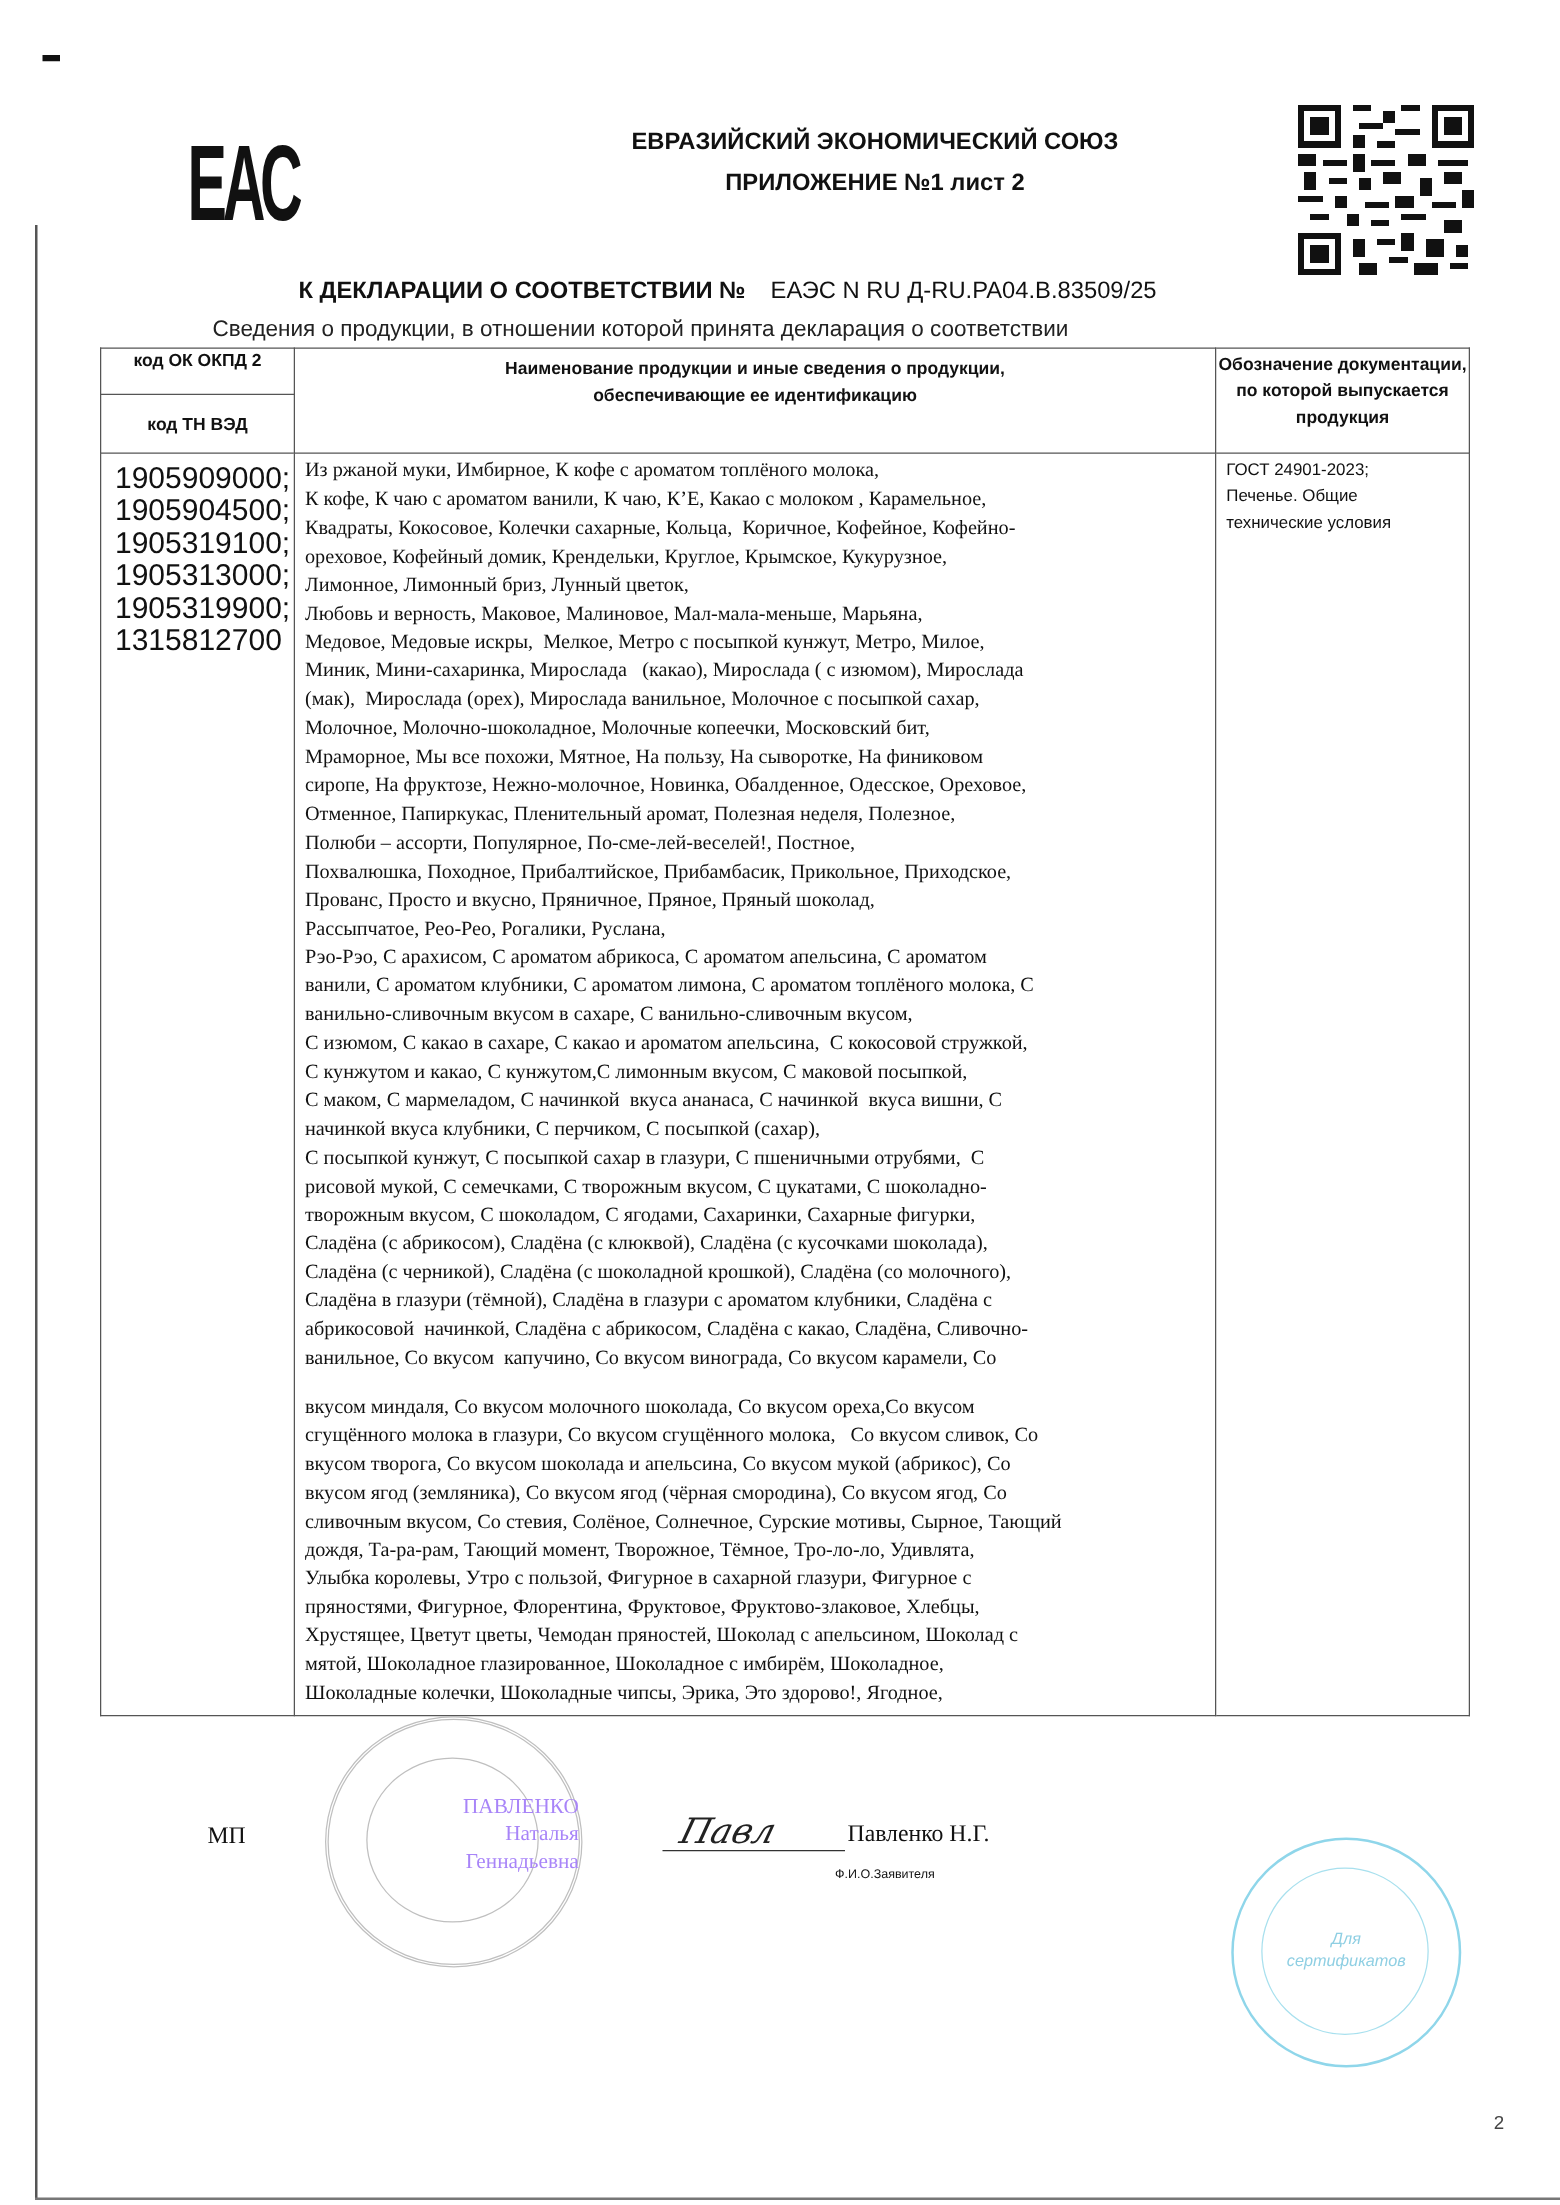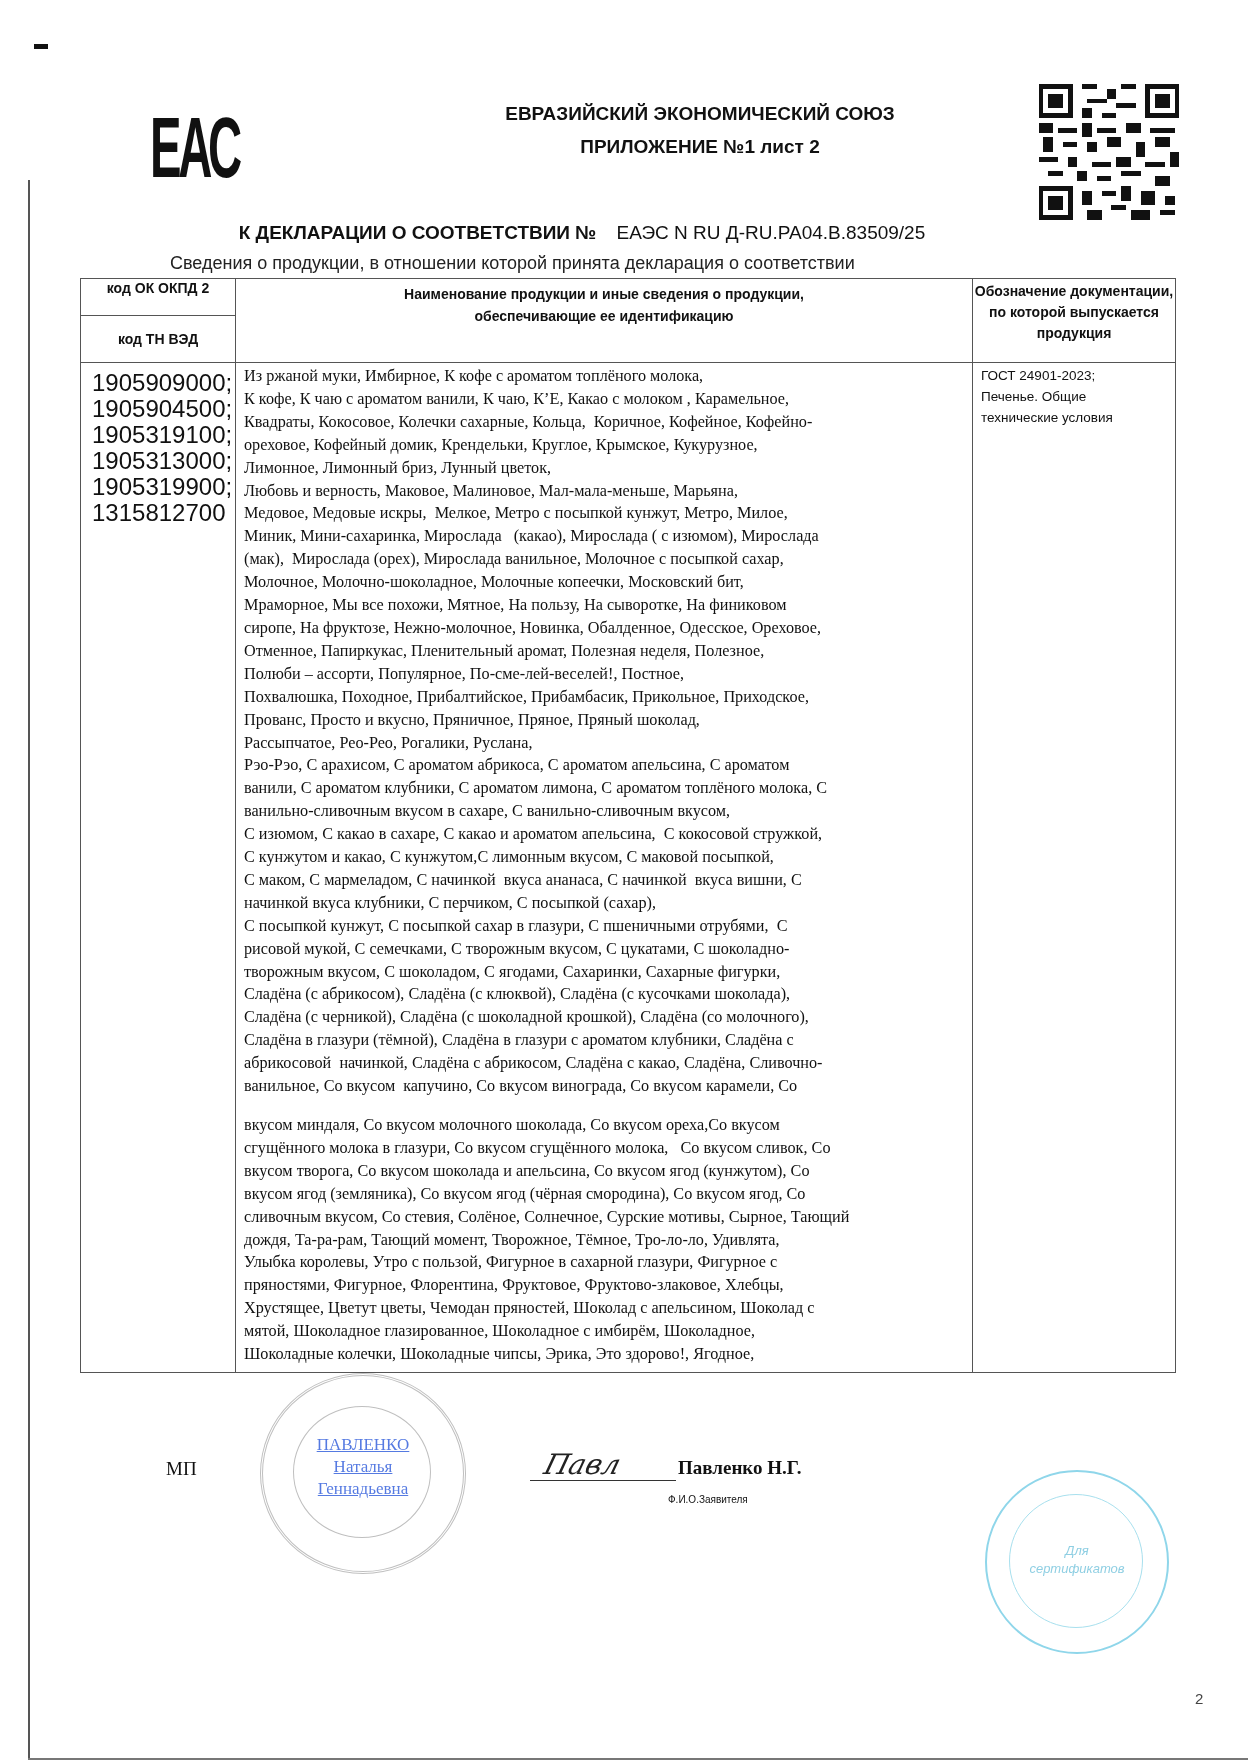--- a/index.html
+++ b/index.html
@@ -31,24 +31,24 @@
   .hcell { font-weight: bold; font-size: 14px; text-align: center; }
   .c1 { width: 152px; }
   .c3 { width: 186px; }
   .codes div { font-size: 24px; line-height: 26px; padding-left: 10px; }
   .products { font-family: "Liberation Serif", serif; font-size: 16.2px; line-height: 22.9px; padding: 2px 6px 6px 8px; height: 996px; }
   .gost { font-size: 13.5px; line-height: 21px; padding: 2px 8px; }
 
   .mp { position: absolute; left: 166px; top: 1458px; font-family: "Liberation Serif", serif; font-size: 19px; }
   .stamp1 { position: absolute; left: 260px; top: 1373px; width: 200px; height: 195px; border-radius: 50%; border: 3px double #aaa; opacity: 0.75; }
   .stamp1 .inner { position: absolute; left: 30px; top: 30px; width: 136px; height: 130px; border-radius: 50%; border: 1.5px solid #aaa; }
-  .stamp1 .txt { position: absolute; left: 0; right: 0; text-align: center; color: #1d4ed8; font-family: "Liberation Serif", serif; font-size: 17px; line-height: 22px; top: 58px; text-decoration: underline; }
+  .stamp1 .txt { position: absolute; left: 0; right: 0; text-align: right; color: #8b5cf6; font-family: "Liberation Serif", serif; font-size: 17px; line-height: 22px; top: 58px; }
   .sig-line { position: absolute; left: 530px; top: 1480px; width: 146px; border-top: 1.5px solid #333; }
   .sig { position: absolute; left: 545px; top: 1448px; font-family: "DejaVu Serif", serif; font-style: italic; font-size: 28px; color: #222; transform: skewX(-15deg); }
-  .name { position: absolute; left: 678px; top: 1457px; font-family: "Liberation Serif", serif; font-size: 19px; font-weight: bold; }
+  .name { position: absolute; left: 678px; top: 1457px; font-family: "Liberation Serif", serif; font-size: 19px; }
   .fio { position: absolute; left: 668px; top: 1494px; font-size: 10px; }
   .stamp2 { position: absolute; left: 985px; top: 1470px; width: 180px; height: 180px; border-radius: 50%; border: 2px solid #8fd6ea; }
   .stamp2 .inner { position: absolute; left: 22px; top: 22px; width: 132px; height: 132px; border-radius: 50%; border: 1.5px solid #a8e0ee; }
   .stamp2 .txt { position: absolute; left: 0; right: 0; top: 70px; text-align: center; color: #8fcfe3; font-style: italic; font-size: 13px; line-height: 18px; }
   .pagenum { position: absolute; left: 1195px; top: 1690px; font-size: 15px; color: #444; }
 </style>
 </head>
 <body>
 
 <div class="left-edge"></div>
@@ -171,21 +171,21 @@
           <div style="white-space: pre;">С посыпкой кунжут, С посыпкой сахар в глазури, С пшеничными отрубями,  С</div>
           <div style="white-space: pre;">рисовой мукой, С семечками, С творожным вкусом, С цукатами, С шоколадно-</div>
           <div style="white-space: pre;">творожным вкусом, С шоколадом, С ягодами, Сахаринки, Сахарные фигурки,</div>
           <div style="white-space: pre;">Сладёна (с абрикосом), Сладёна (с клюквой), Сладёна (с кусочками шоколада),</div>
           <div style="white-space: pre;">Сладёна (с черникой), Сладёна (с шоколадной крошкой), Сладёна (со молочного),</div>
           <div style="white-space: pre;">Сладёна в глазури (тёмной), Сладёна в глазури с ароматом клубники, Сладёна с</div>
           <div style="white-space: pre;">абрикосовой  начинкой, Сладёна с абрикосом, Сладёна с какао, Сладёна, Сливочно-</div>
           <div style="white-space: pre;">ванильное, Со вкусом  капучино, Со вкусом винограда, Со вкусом карамели, Со</div>
           <div style="white-space: pre; margin-top: 16px;">вкусом миндаля, Со вкусом молочного шоколада, Со вкусом ореха,Со вкусом</div>
           <div style="white-space: pre;">сгущённого молока в глазури, Со вкусом сгущённого молока,   Со вкусом сливок, Со</div>
-          <div style="white-space: pre;">вкусом творога, Со вкусом шоколада и апельсина, Со вкусом ягод (кунжутом), Со</div>
+          <div style="white-space: pre;">вкусом творога, Со вкусом шоколада и апельсина, Со вкусом мукой (абрикос), Со</div>
           <div style="white-space: pre;">вкусом ягод (земляника), Со вкусом ягод (чёрная смородина), Со вкусом ягод, Со</div>
           <div style="white-space: pre;">сливочным вкусом, Со стевия, Солёное, Солнечное, Сурские мотивы, Сырное, Тающий</div>
           <div style="white-space: pre;">дождя, Та-ра-рам, Тающий момент, Творожное, Тёмное, Тро-ло-ло, Удивлята,</div>
           <div style="white-space: pre;">Улыбка королевы, Утро с пользой, Фигурное в сахарной глазури, Фигурное с</div>
           <div style="white-space: pre;">пряностями, Фигурное, Флорентина, Фруктовое, Фруктово-злаковое, Хлебцы,</div>
           <div style="white-space: pre;">Хрустящее, Цветут цветы, Чемодан пряностей, Шоколад с апельсином, Шоколад с</div>
           <div style="white-space: pre;">мятой, Шоколадное глазированное, Шоколадное с имбирём, Шоколадное,</div>
           <div style="white-space: pre;">Шоколадные колечки, Шоколадные чипсы, Эрика, Это здорово!, Ягодное,</div>
         </td>
     <td class="c3 gost">

